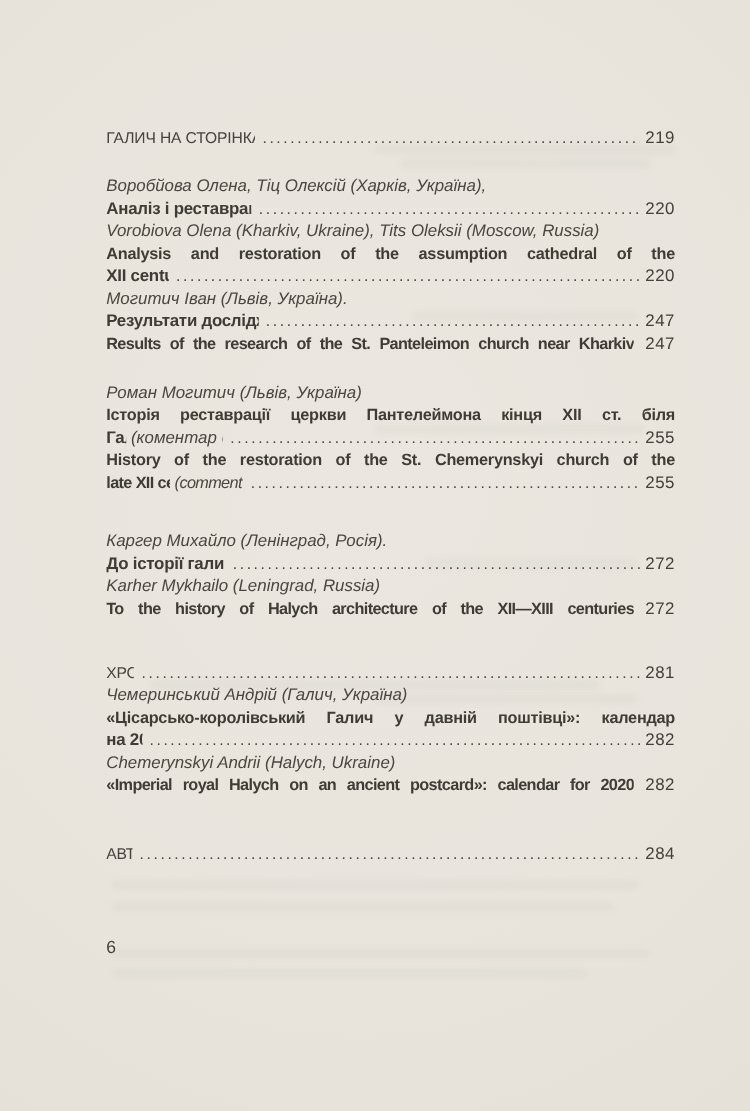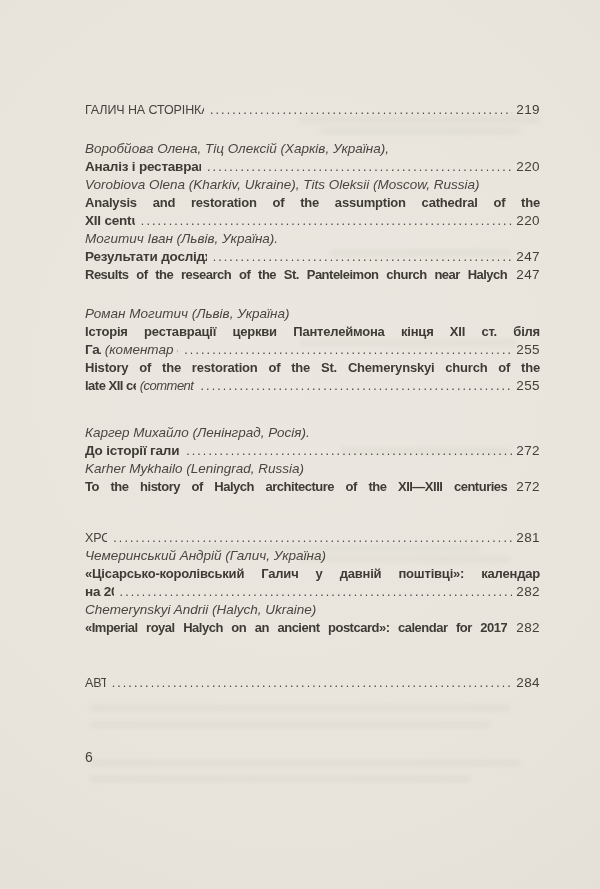--- a/index.html
+++ b/index.html
@@ -102,21 +102,21 @@
     <div class="block mt13">
       <div class="line">
         <span class="t i">Могитич Іван (Львів, Україна).</span>
       </div>
       <div class="line">
         <span class="t b">Результати дослідження церкви Пантелеймона біля Галича</span>
         <span class="leader">............................................................................................................................................................................</span>
         <span class="page">247</span>
       </div>
       <div class="line">
-        <span class="grow b tight">Results of the research of the St. Panteleimon church near Halych</span>
+        <span class="grow b tight">Results of the research of the St. Panteleimon church near Kharkiv</span>
         <span class="page">247</span>
       </div>
     </div>
 
     <div class="block mt21">
       <div class="line">
         <span class="t i">Роман Могитич (Львів, Україна)</span>
       </div>
       <div class="just b">Історія реставрації церкви Пантелеймона кінця XII ст. біля</div>
       <div class="line">
@@ -165,21 +165,21 @@
       <div class="just b">«Цісарсько-королівський Галич у давній поштівці»: календар</div>
       <div class="line">
         <span class="t b">на 2017 рік</span>
         <span class="leader">............................................................................................................................................................................</span>
         <span class="page">282</span>
       </div>
       <div class="line">
         <span class="t i">Chemerynskyi Andrii (Halych, Ukraine)</span>
       </div>
       <div class="line">
-        <span class="grow b tight">«Imperial royal Halych on an ancient postcard»: calendar for 2017</span>
+        <span class="grow b tight">«Imperial royal Halych on an ancient postcard»: calendar for 2020</span>
         <span class="page">282</span>
       </div>
     </div>
 
     <div class="line caps mt37">
       <span class="t">АВТОРИ</span>
       <span class="leader">............................................................................................................................................................................</span>
       <span class="page">284</span>
     </div>
 

